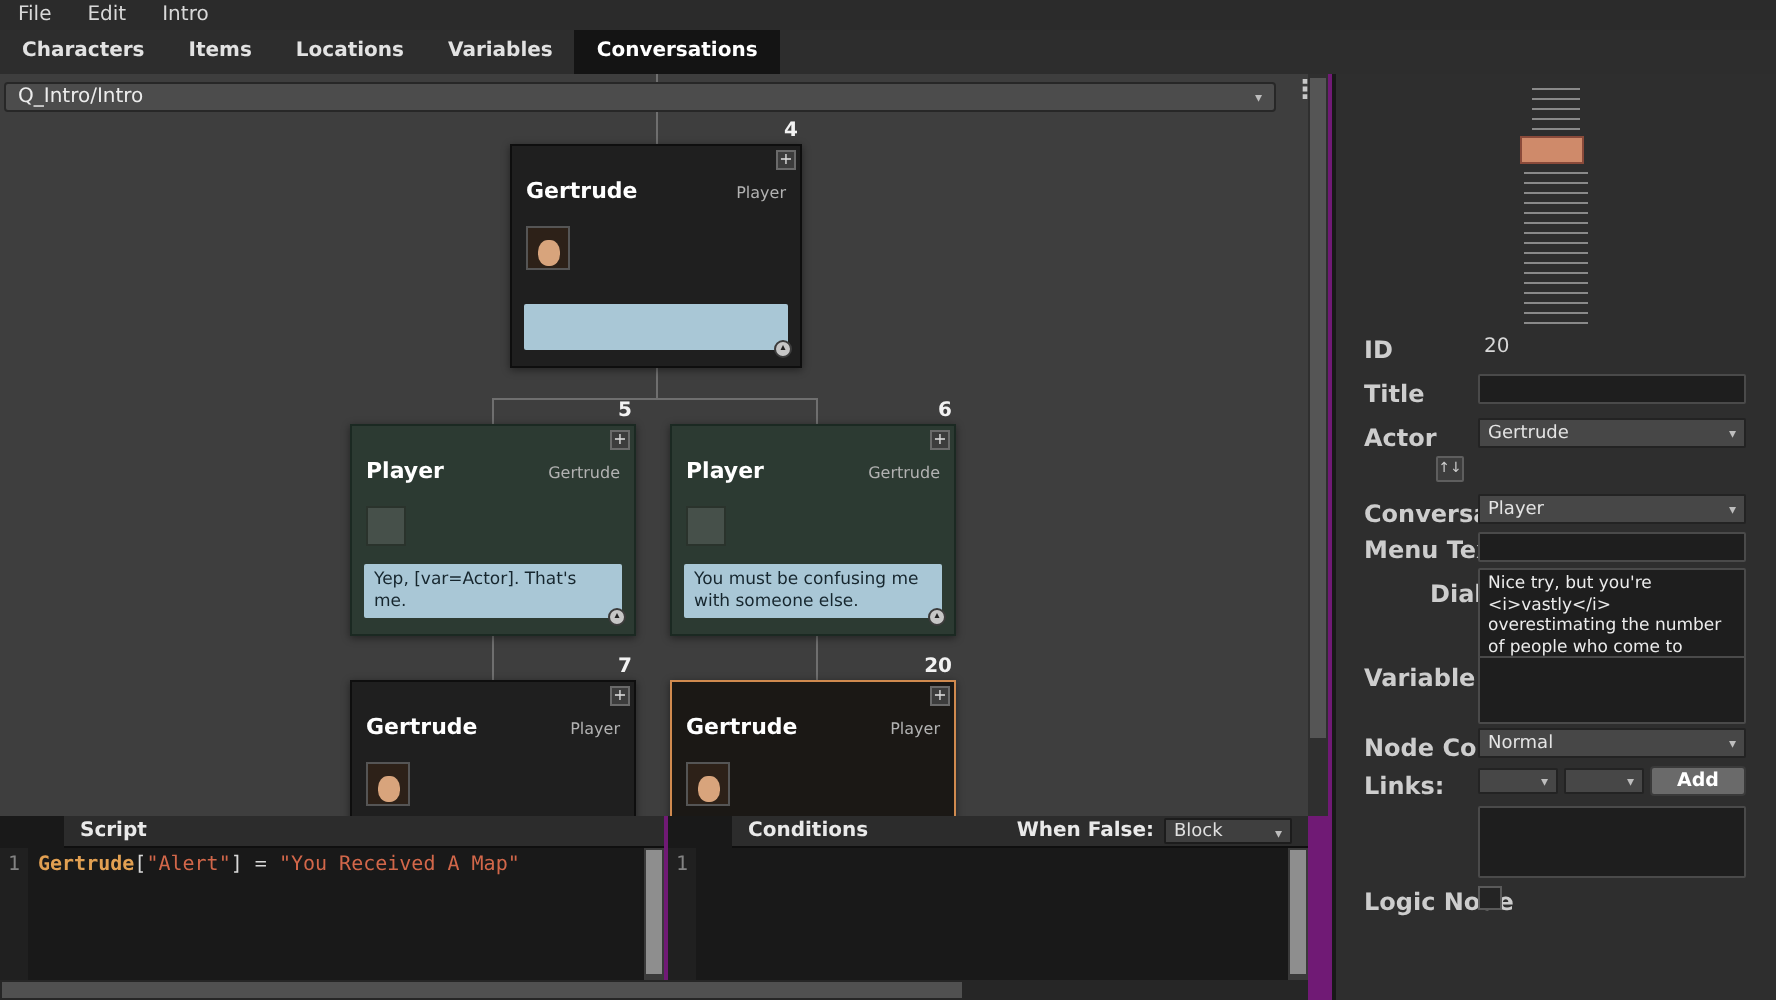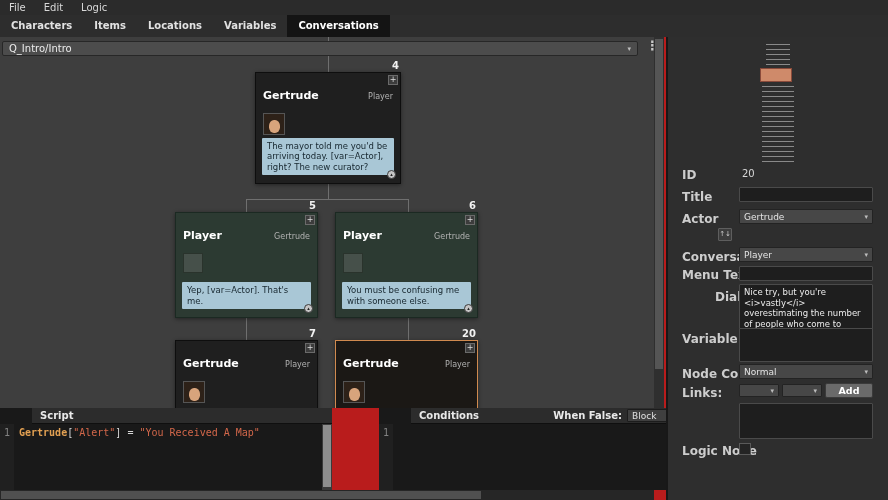--- a/index.html
+++ b/index.html
@@ -1,18 +1,18 @@
 <!DOCTYPE html>
 <html><head>
 <meta charset="utf-8">
 <style>
   * { margin:0; padding:0; box-sizing:border-box; }
   html,body { width:888px; height:500px; overflow:hidden; background:#2d2d2d;
               font-family:"DejaVu Sans", sans-serif; }
-  #app { position:relative; width:888px; height:500px; background:#b91c1c; }
+  #app { position:relative; width:888px; height:500px; background:#701a75; }
 
   
   .menubar { position:absolute; top:0; left:0; width:888px; height:15px; background:#2b2b2b;
              display:flex; align-items:center; }
   .menu-item { padding:0 9px; font-size:10px; color:#d8d8d8; cursor:default; }
   .tabbar { position:absolute; top:15px; left:0; width:888px; height:22px; background:#2d2d2d;
             display:flex; align-items:stretch; }
   .tab { padding:5px 11px 0 11px; font-size:10px; font-weight:bold; color:#e2e2e2; }
   .tab.active { background:#141414; color:#ffffff; }
 
@@ -90,21 +90,21 @@
   .mm-sel { position:absolute; left:8px; top:26px; width:32px; height:14px; background:#cf8a6a; border:1px solid #8a4a3a; }
 </style>
 </head>
 <body>
 
 <div id="app">
 
   <div class="menubar">
     <span class="menu-item">File</span>
     <span class="menu-item">Edit</span>
-    <span class="menu-item">Logic</span>
+    <span class="menu-item">Intro</span>
   </div>
 
   <div class="tabbar">
     <div class="tab">Characters</div>
     <div class="tab">Items</div>
     <div class="tab">Locations</div>
     <div class="tab">Variables</div>
     <div class="tab active">Conversations</div>
   </div>
 
@@ -125,21 +125,20 @@
 
     <div class="node" style="left:255px;top:35px;width:146px;height:112px;">
       <div class="node-num">4</div>
       <div class="plus-btn">+</div>
       <div class="node-head">
         <span class="node-title">Gertrude</span>
         <span class="node-actor">Player</span>
       </div>
       <div class="avatar"></div>
       <div class="speech">
-        <span>The mayor told me you'd be arriving today. [var=Actor], right? The new curator?</span>
         <div class="conn">▴</div>
       </div>
     </div>
 
     <div class="node player" style="left:175px;top:175px;width:143px;height:106px;">
       <div class="node-num">5</div>
       <div class="plus-btn">+</div>
       <div class="node-head">
         <span class="node-title">Player</span>
         <span class="node-actor">Gertrude</span>
@@ -198,21 +197,21 @@
     </div>
     <div class="code-area">
       <div class="gutter">1</div>
       <div class="code"><span class="kw">Gertrude</span><span class="plain">[</span><span class="str">"Alert"</span><span class="plain">]</span><span class="plain"> = </span><span class="str">"You Received A Map"</span></div>
     </div>
     <div class="vscroll light" style="right:0;top:16px;width:10px;height:66px;left:auto;">
       <div class="thumb" style="top:1px;height:62px;"></div>
     </div>
   </div>
 
-  <div class="panel" style="left:334px;width:320px;margin-left:45px;">
+  <div class="panel" style="left:334px;width:320px;">
     <div class="panel-header">
       <span>Conditions</span>
       <span class="spacer"></span>
       <span style="margin-right:5px;">When False:</span>
       <div class="mini-select" style="width:64px;align-items:flex-end;">
         <span>Block</span>
         <span class="caret">▾</span>
       </div>
     </div>
     <div class="code-area">

